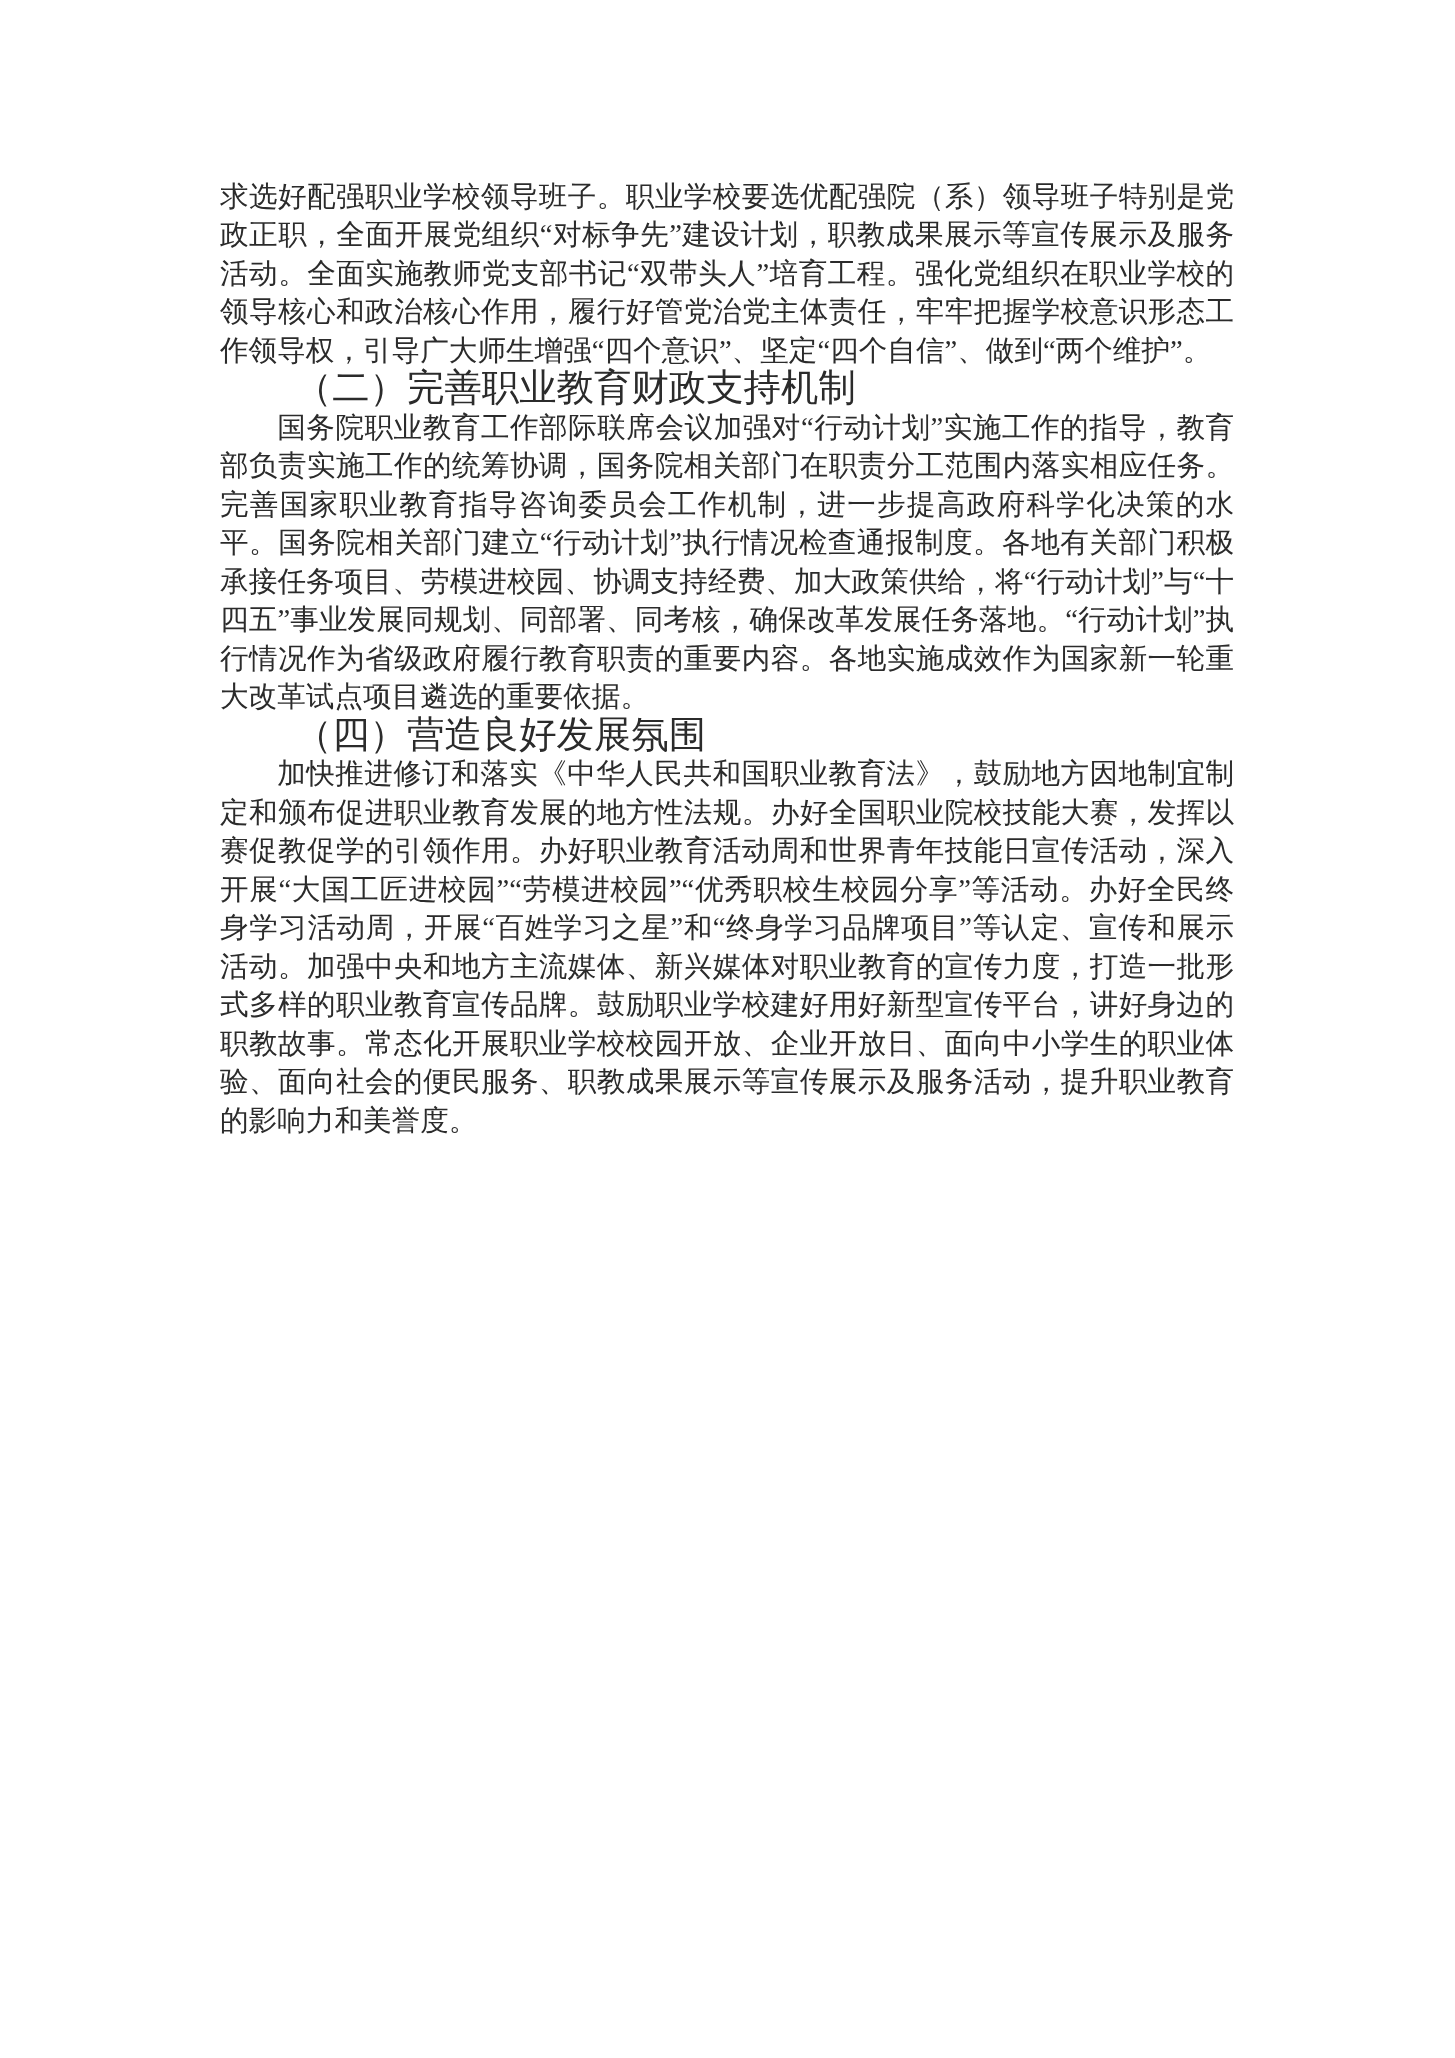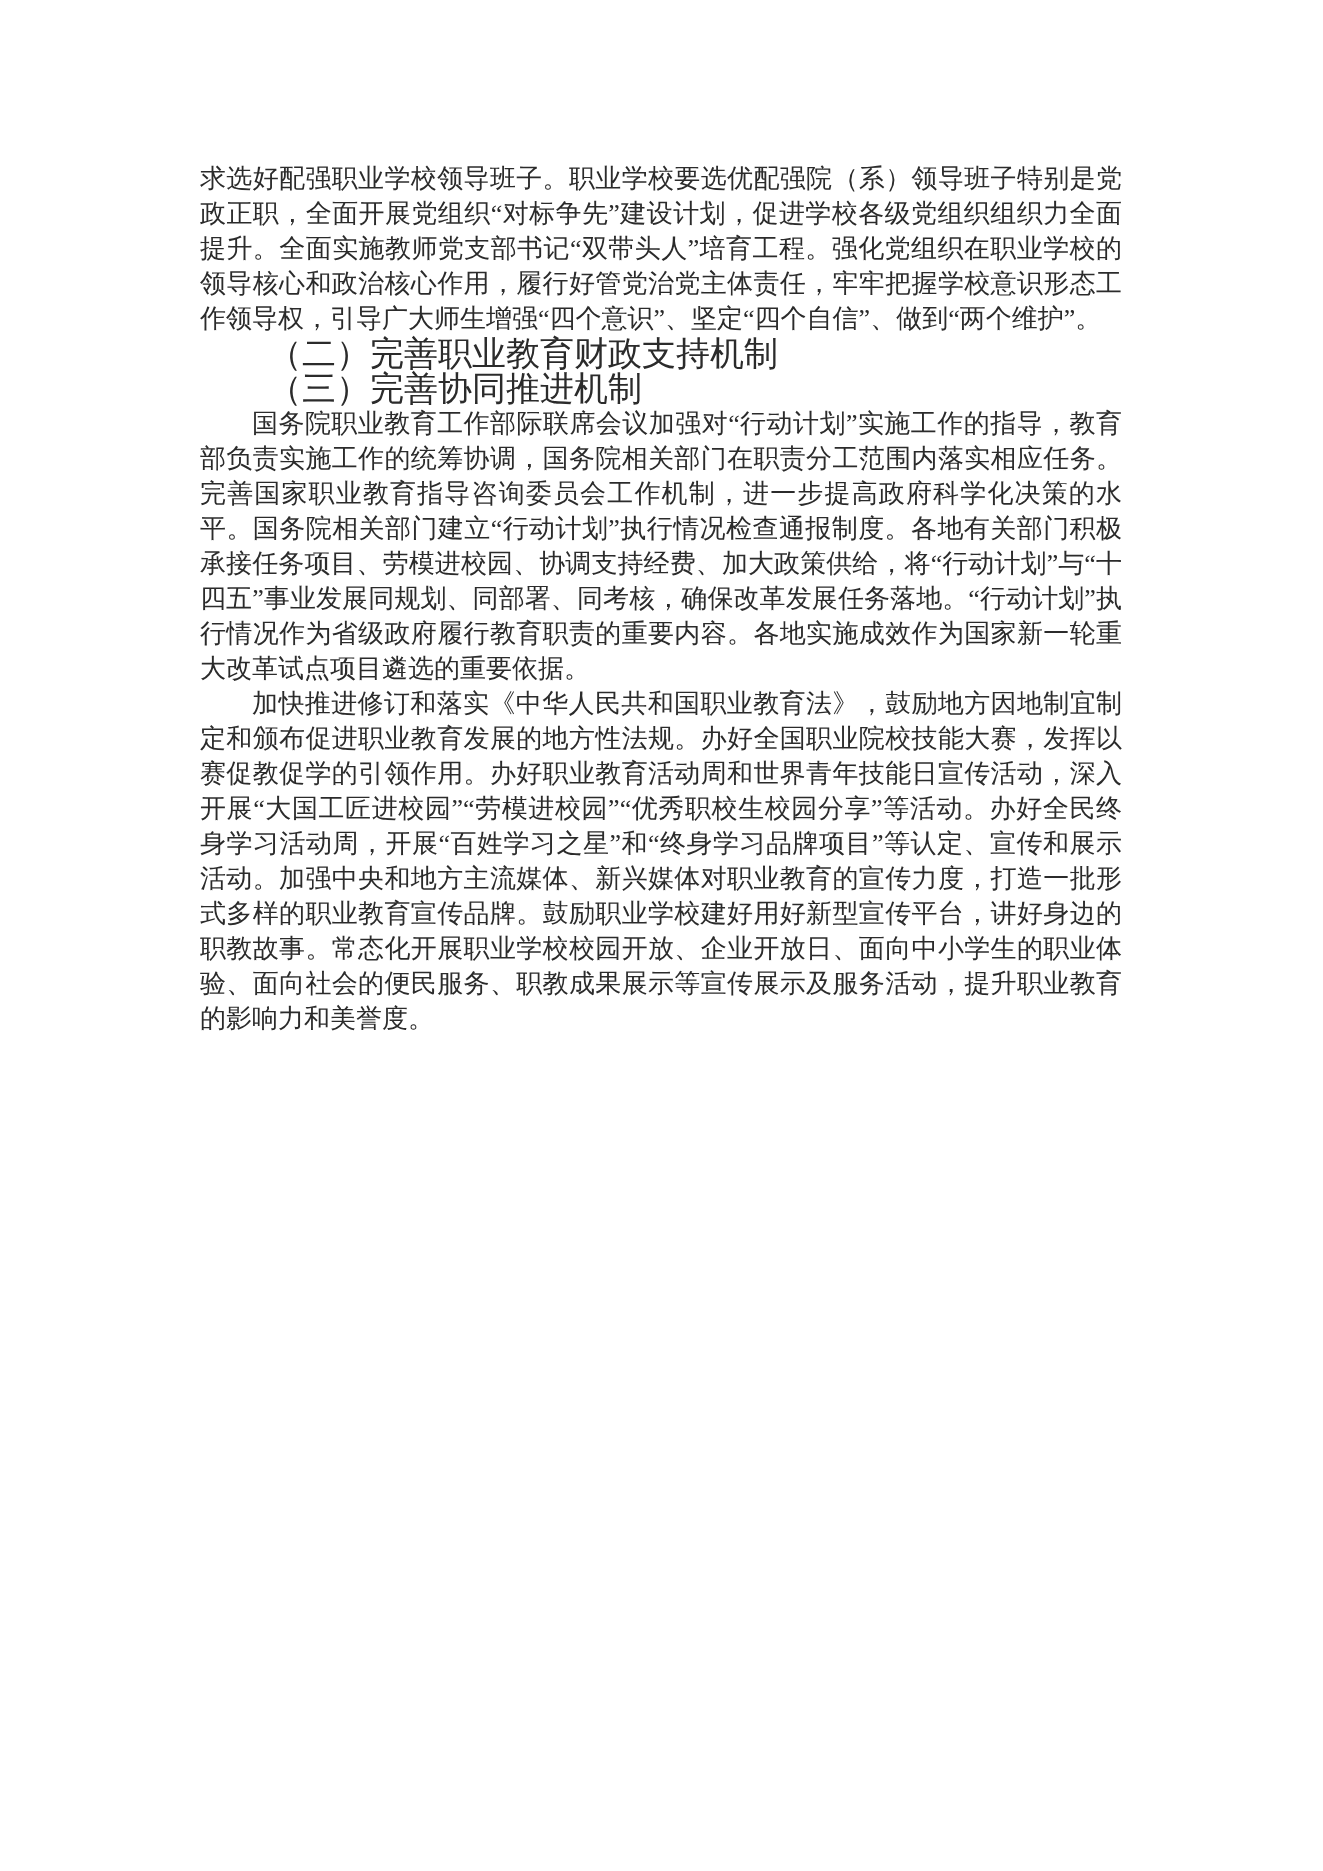--- a/index.html
+++ b/index.html
@@ -42,19 +42,19 @@
     text-indent: 2em;
     margin: 23px 0 26px 0;
     line-height: 35px;
   }
 </style>
 </head>
 <body>
 
 <div class="page">
   <div class="text-block">
-    <p class="para-continuation">求选好配强职业学校领导班子。职业学校要选优配强院（系）领导班子特别是党政正职，全面开展党组织“对标争先”建设计划，促进学校各级党组织组织力全面提升。全面实施教师党支部书记“双带头人”培育工程。强化党组织在职业学校的领导核心和政治核心作用，履行好管党治党主体责任，牢牢把握学校意识形态工作领导权，引导广大师生增强“四个意识”、坚定“四个自信”、做到“两个维护”。</p>
+    <p class="para-continuation">求选好配强职业学校领导班子。职业学校要选优配强院（系）领导班子特别是党政正职，全面开展党组织“对标争先”建设计划，职教成果展示等宣传展示及服务活动。全面实施教师党支部书记“双带头人”培育工程。强化党组织在职业学校的领导核心和政治核心作用，履行好管党治党主体责任，牢牢把握学校意识形态工作领导权，引导广大师生增强“四个意识”、坚定“四个自信”、做到“两个维护”。</p>
     <p class="section-heading">（二）完善职业教育财政支持机制</p>
-    <p class="section-heading">（三）完善协同推进机制</p>
     <p class="para">国务院职业教育工作部际联席会议加强对“行动计划”实施工作的指导，教育部负责实施工作的统筹协调，国务院相关部门在职责分工范围内落实相应任务。完善国家职业教育指导咨询委员会工作机制，进一步提高政府科学化决策的水平。国务院相关部门建立“行动计划”执行情况检查通报制度。各地有关部门积极承接任务项目、劳模进校园、协调支持经费、加大政策供给，将“行动计划”与“十四五”事业发展同规划、同部署、同考核，确保改革发展任务落地。“行动计划”执行情况作为省级政府履行教育职责的重要内容。各地实施成效作为国家新一轮重大改革试点项目遴选的重要依据。</p>
+    <p class="section-heading">（四）营造良好发展氛围</p>
     <p class="para">加快推进修订和落实《中华人民共和国职业教育法》，鼓励地方因地制宜制定和颁布促进职业教育发展的地方性法规。办好全国职业院校技能大赛，发挥以赛促教促学的引领作用。办好职业教育活动周和世界青年技能日宣传活动，深入开展“大国工匠进校园”“劳模进校园”“优秀职校生校园分享”等活动。办好全民终身学习活动周，开展“百姓学习之星”和“终身学习品牌项目”等认定、宣传和展示活动。加强中央和地方主流媒体、新兴媒体对职业教育的宣传力度，打造一批形式多样的职业教育宣传品牌。鼓励职业学校建好用好新型宣传平台，讲好身边的职教故事。常态化开展职业学校校园开放、企业开放日、面向中小学生的职业体验、面向社会的便民服务、职教成果展示等宣传展示及服务活动，提升职业教育的影响力和美誉度。</p>
   </div>
 </div>
 
 </body></html>

